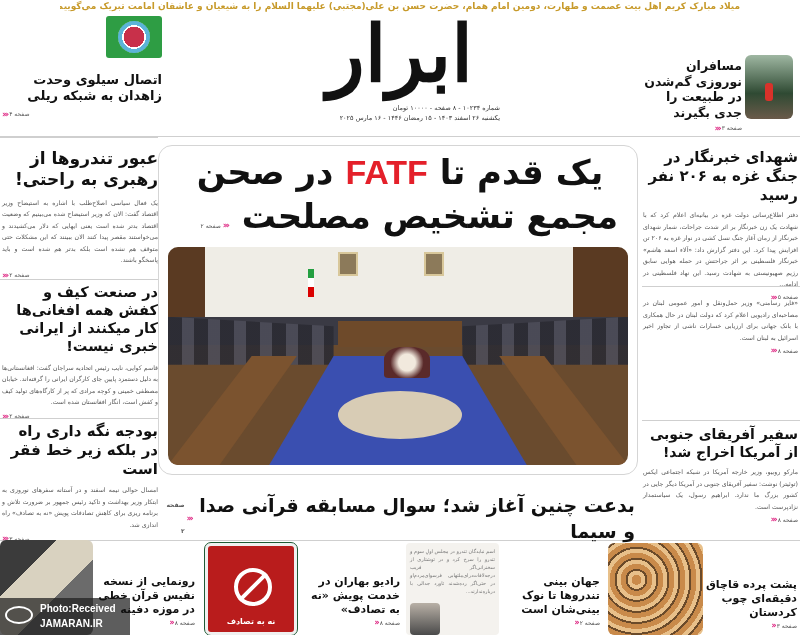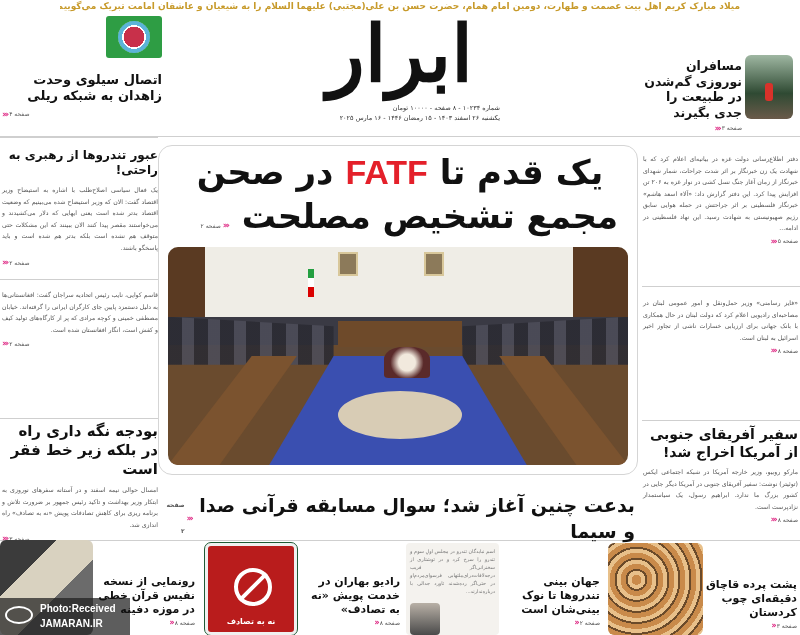--- a/index.html
+++ b/index.html
@@ -89,30 +89,31 @@
 <div class="abs" style="top:72px; left:2px; width:160px;">
   <div class="hl" style="font-size:13px;">اتصال سیلوی وحدت زاهدان به شبکه ریلی</div>
   <div class="pageref" style="margin-top:4px; justify-content:flex-end;">
     <span>صفحه ۴</span>
     <span class="chev">‹‹‹</span>
   </div>
 </div>
 <div class="hr-line" style="top:137px; left:0; width:158px;"></div>
 
 <div class="abs" style="top:148px; left:2px; width:156px;">
-  <div class="hl" style="font-size:12px;">عبور تندروها از رهبری به راحتی!</div>
+  <div class="hl" style="font-size:17px;">عبور تندروها از رهبری به راحتی!</div>
   <div class="body-text" style="margin-top:6px;">یک فعال سیاسی اصلاح‌طلب با اشاره به استیضاح وزیر اقتصاد گفت: الان که وزیر استیضاح شده می‌بینیم که وضعیت اقتصاد بدتر شده است یعنی ایهایی که دلار می‌کشیدند و می‌خواستند مقصر پیدا کنند الان ببینند که این مشکلات حتی متوقف هم نشده است بلکه بدتر هم شده است و باید پاسخگو باشند.</div>
   <div class="pageref" style="margin-top:4px; justify-content:flex-end;">
     <span>صفحه ۲</span>
     <span class="chev">‹‹‹</span>
   </div>
 </div>
 <div class="hr-line" style="top:279px; left:0; width:158px;"></div>
 
 <div class="abs" style="top:283px; left:2px; width:156px;">
+  <div class="hl" style="font-size:14.5px;">در صنعت کیف و کفش همه افغانی‌ها کار میکنند از ایرانی خبری نیست!</div>
   <div class="body-text" style="margin-top:6px;">قاسم کوایی، نایب رئیس اتحادیه سراجان گفت: افغانستانی‌ها به دلیل دستمزد پایین جای کارگران ایرانی را گرفته‌اند. خیابان مصطفی خمینی و کوچه مرادی که پر از کارگاه‌های تولید کیف و کفش است، انگار افغانستان شده است.</div>
   <div class="pageref" style="margin-top:3px; justify-content:flex-end;">
     <span>صفحه ۲</span>
     <span class="chev">‹‹‹</span>
   </div>
 </div>
 <div class="hr-line" style="top:418px; left:0; width:158px;"></div>
 
 <div class="abs" style="top:422px; left:2px; width:156px;">
   <div class="hl" style="font-size:15px;">بودجه نگه داری راه در بلکه زیر خط فقر است</div>
@@ -126,20 +127,21 @@
 <div class="thumb hiker"></div>
 <div class="abs" style="top:58px; left:638px; width:104px;">
   <div class="hl" style="font-size:12.5px;">مسافران نوروزی گم‌شدن در طبیعت را جدی بگیرند</div>
   <div class="pageref" style="margin-top:2px; justify-content:flex-start;">
     <span>صفحه ۳</span>
     <span class="chev">‹‹‹</span>
   </div>
 </div>
 
 <div class="abs" style="top:148px; left:643px; width:155px;">
+  <div class="hl" style="font-size:15px;">شهدای خبرنگار در جنگ غزه به ۲۰۶ نفر رسید</div>
   <div class="body-text" style="margin-top:5px;">دفتر اطلاع‌رسانی دولت غزه در بیانیه‌ای اعلام کرد که با شهادت یک زن خبرنگار بر اثر شدت جراحات، شمار شهدای خبرنگار از زمان آغاز جنگ نسل کشی در نوار غزه به ۲۰۶ تن افزایش پیدا کرد. این دفتر گزارش داد: «آلاء اسعد هاشم» خبرنگار فلسطینی بر اثر جراحتش در حمله هوایی سابق رژیم صهیونیستی به شهادت رسید. این نهاد فلسطینی در ادامه...</div>
   <div class="pageref" style="margin-top:2px; justify-content:flex-start;">
     <span>صفحه ۵</span>
     <span class="chev">‹‹‹</span>
   </div>
 </div>
 <div class="hr-line" style="top:286px; left:642px; width:158px;"></div>
 
 <div class="abs" style="top:292px; left:643px; width:155px;">
   <div class="body-text" style="margin-top:5px;">«فایز رسامنی» وزیر حمل‌ونقل و امور عمومی لبنان در مصاحبه‌ای رادیویی اعلام کرد که دولت لبنان در حال همکاری با بانک جهانی برای ارزیابی خسارات ناشی از تجاوز اخیر اسرائیل به لبنان است.</div>

